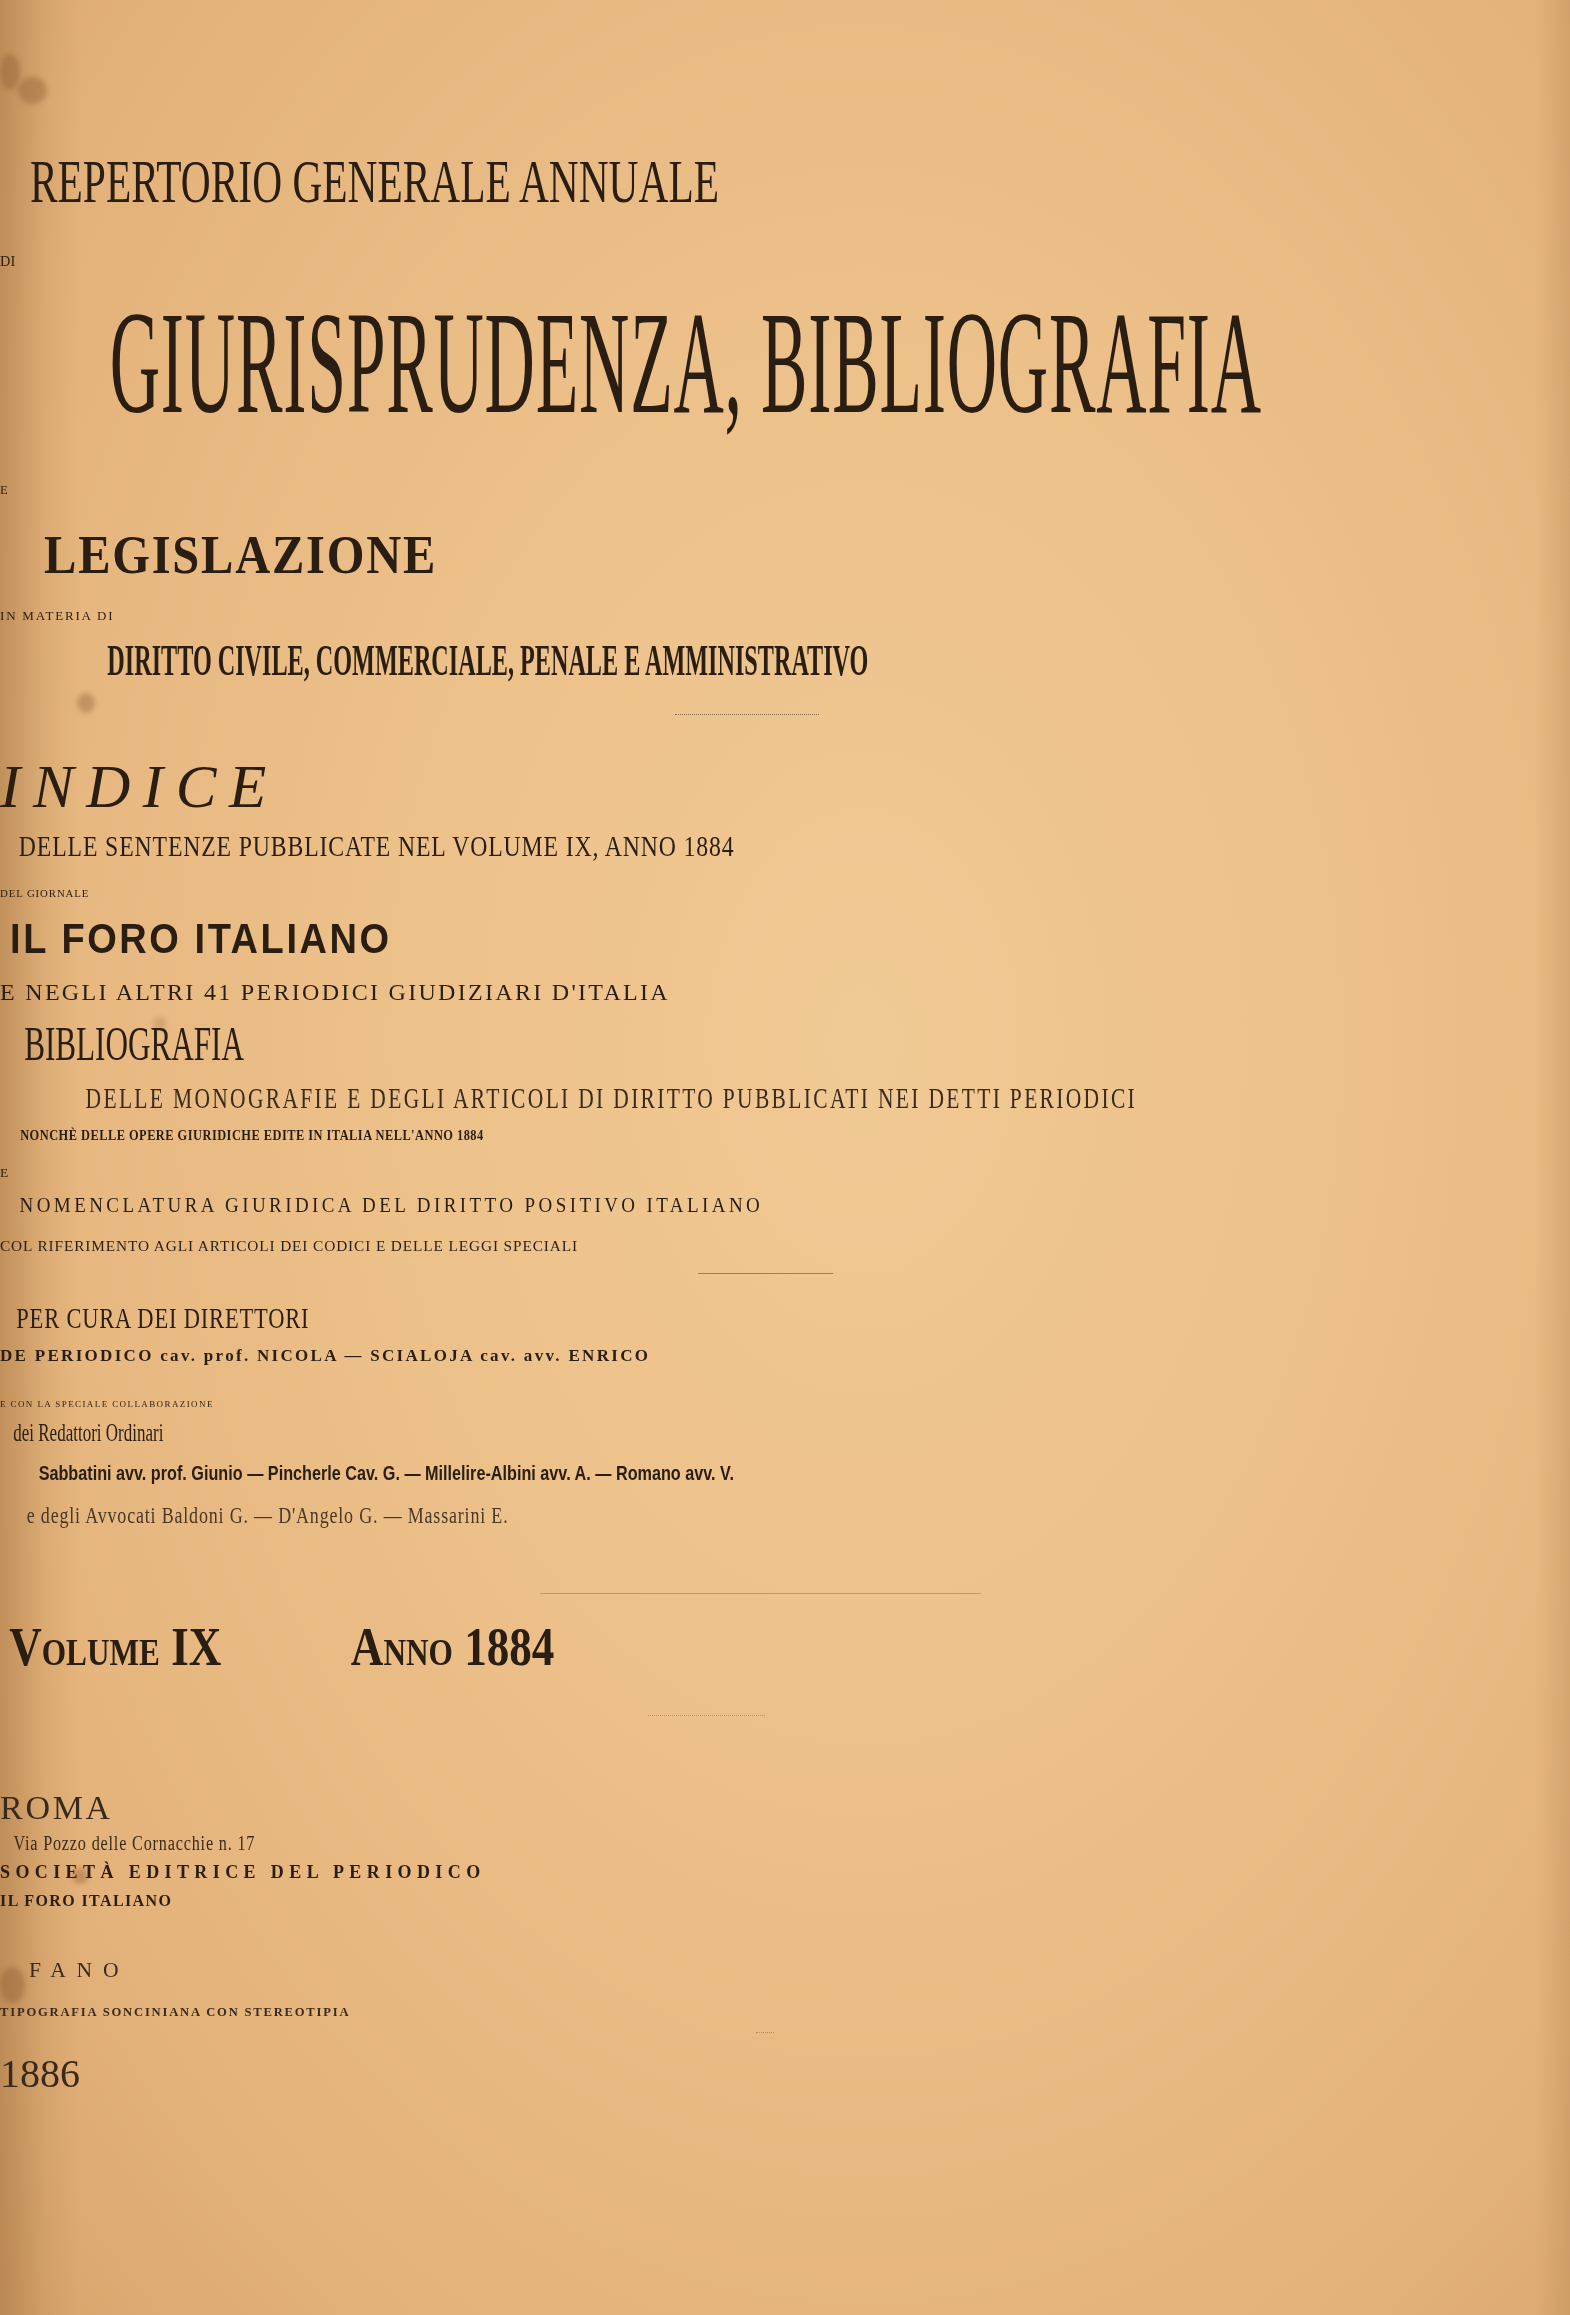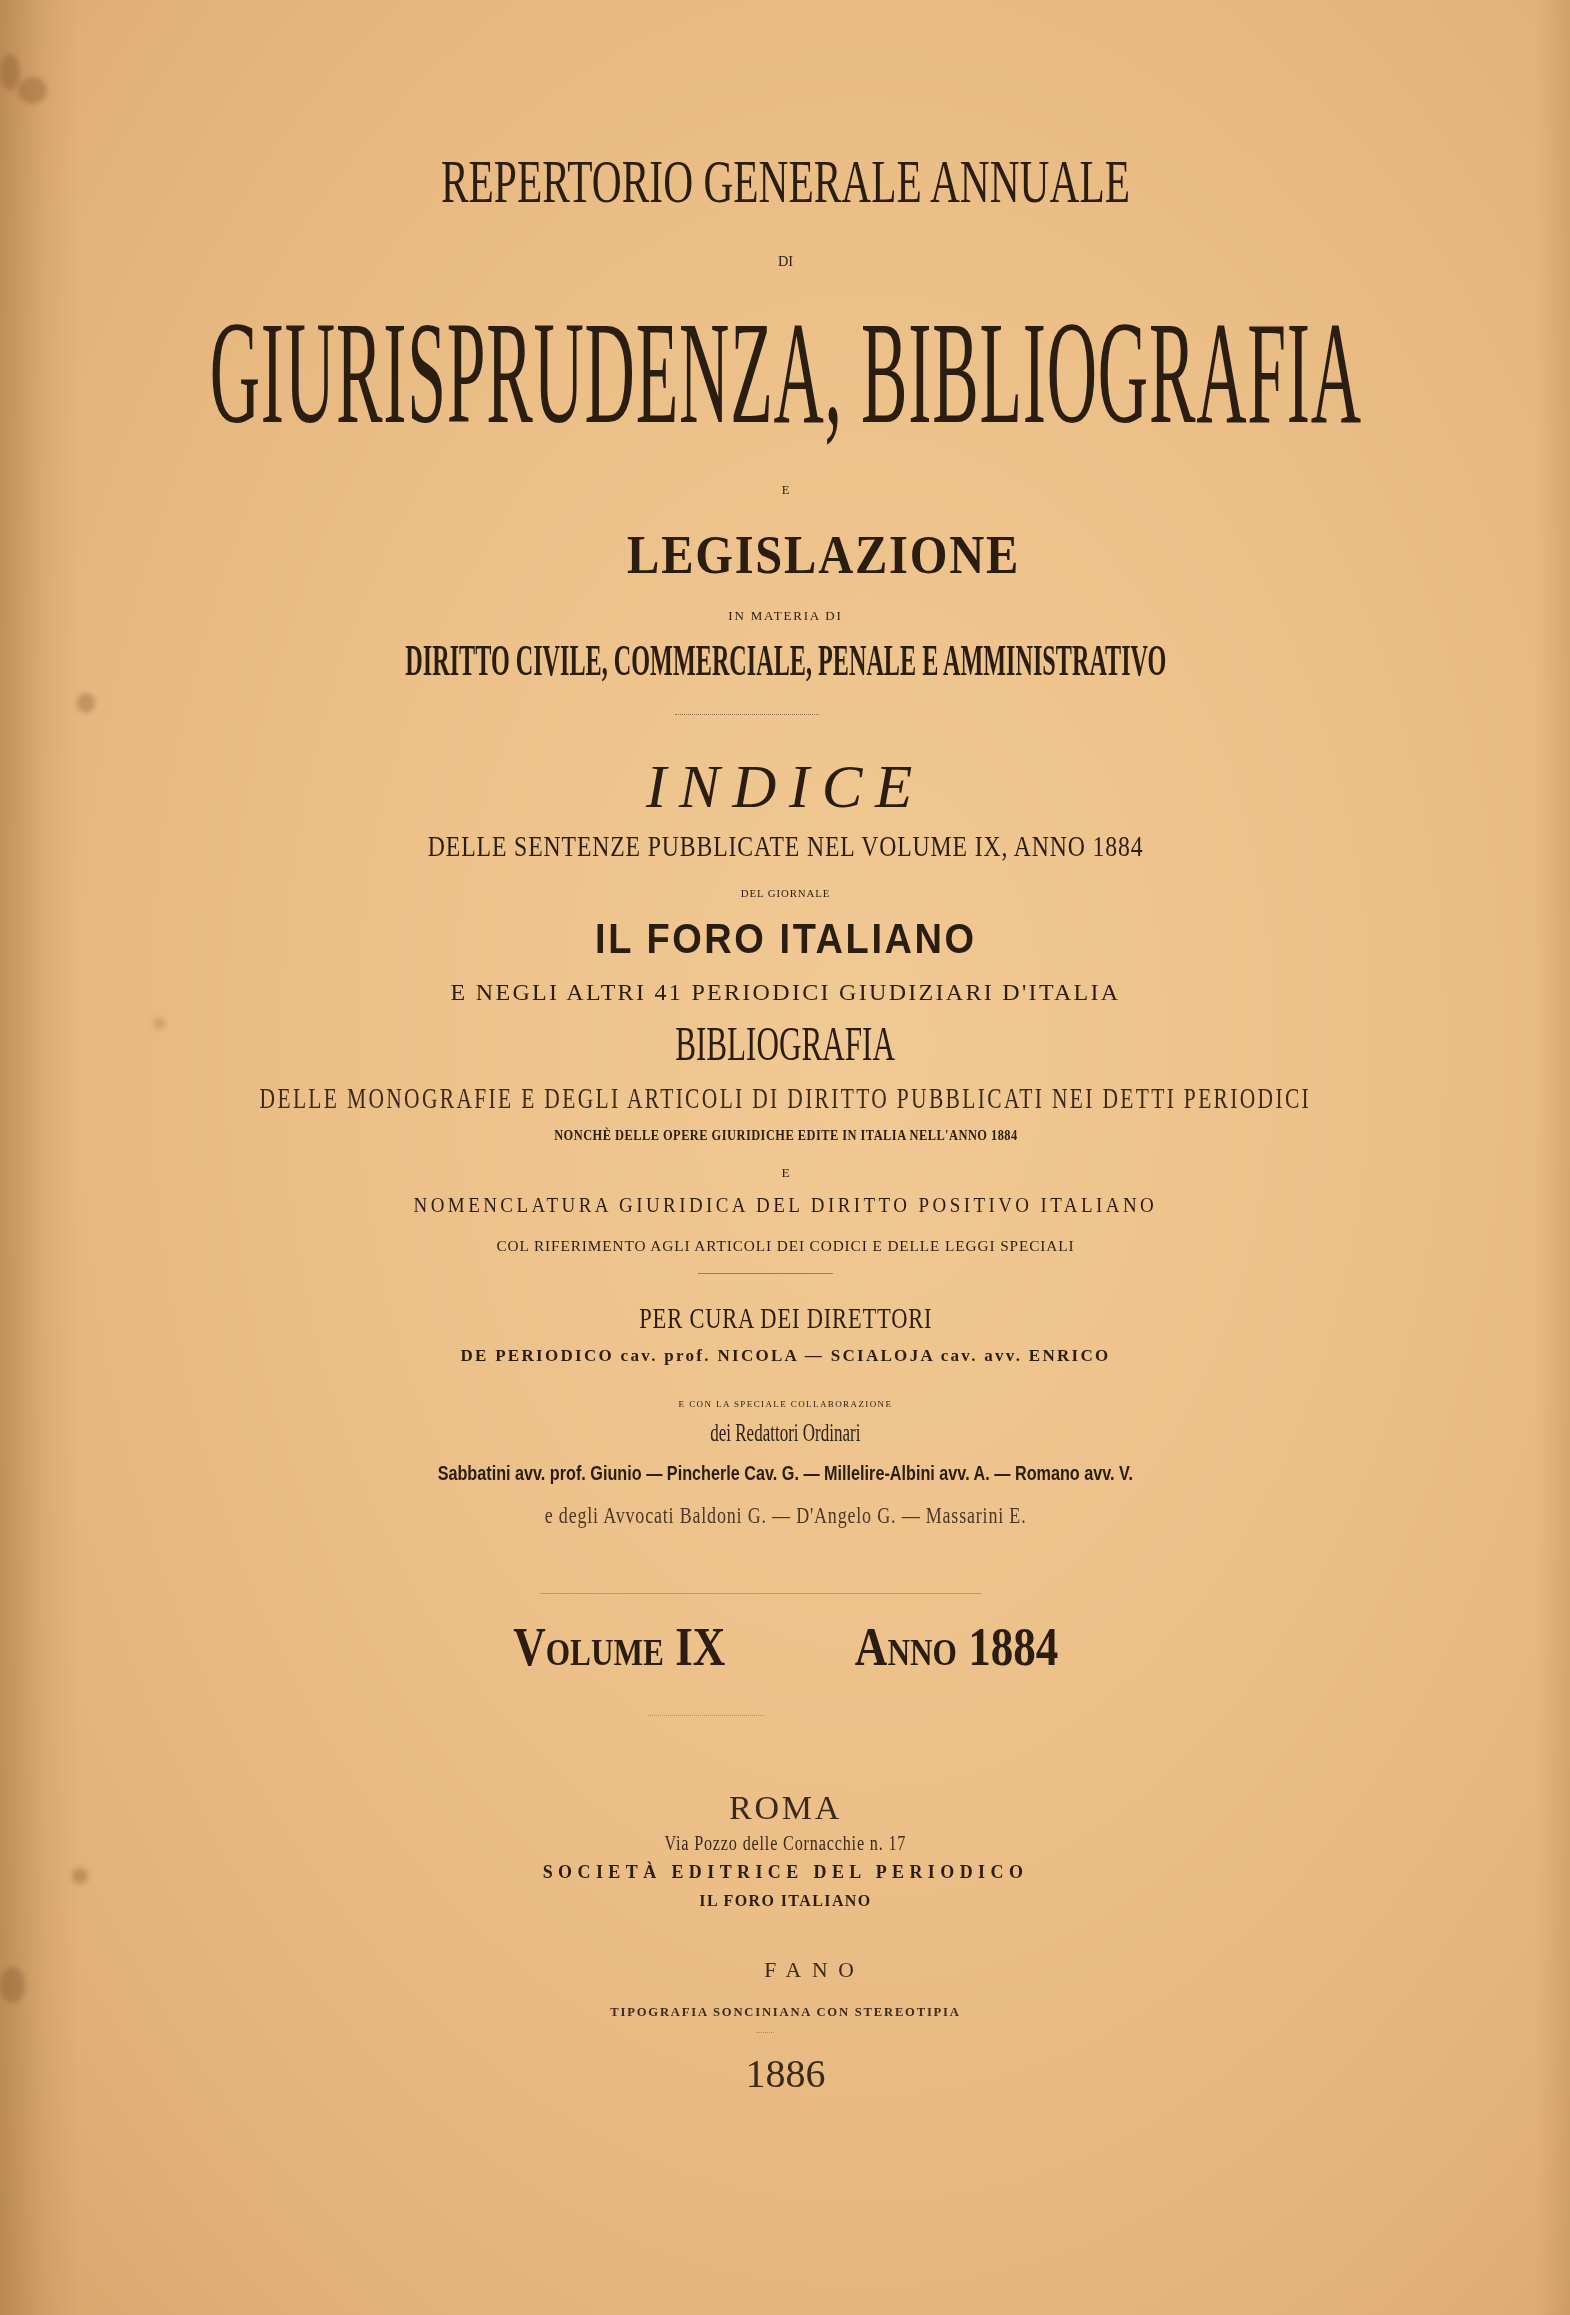--- a/index.html
+++ b/index.html
@@ -39,21 +39,20 @@
     .stain {
       position: absolute;
       border-radius: 50%;
       background: rgba(130, 80, 40, 0.35);
       filter: blur(2.7px);
     }
     .line {
       position: absolute;
       left: 0;
       width: 1571px;
-      text-align: center;
       white-space: nowrap;
       line-height: 1;
     }
     .inner {
       display: inline-block;
       transform-origin: center center;
     }
     .condensed { font-family: "Liberation Serif", serif; }
     .sans-bold { font-family: "Liberation Sans", "DejaVu Sans", sans-serif; font-weight: bold; }
     .rule {
@@ -78,21 +77,21 @@
   <div class="stain" style="left:153px;top:1017px;width:12.6px;height:12.6px;opacity:0.6;"></div>
 
   <div class="line" style="top:160px;">
     <span class="inner condensed" style="font-size:45px;transform:scaleY(1.35) scaleX(0.92);letter-spacing:0px;">REPERTORIO GENERALE ANNUALE</span>
   </div>
 
   <div class="line" style="top:254px;">
     <span class="inner" style="font-size:14.4px;">DI</span>
   </div>
 
-  <div class="line" style="top:332px;">
+  <div class="line" style="top:322px;">
     <span class="inner condensed" style="font-size:83px;transform:scaleY(1.75) scaleX(0.84);font-weight:normal;letter-spacing:0.9px;">GIURISPRUDENZA, BIBLIOGRAFIA</span>
   </div>
 
   <div class="line" style="top:482px;">
     <span class="inner" style="font-size:12.6px;">E</span>
   </div>
 
   <div class="line" style="top:529px;padding-left:38px;">
     <span class="inner condensed" style="font-size:50px;transform:scaleY(1.1) scaleX(0.97);font-weight:bold;letter-spacing:1.8px;">LEGISLAZIONE</span>
   </div>

